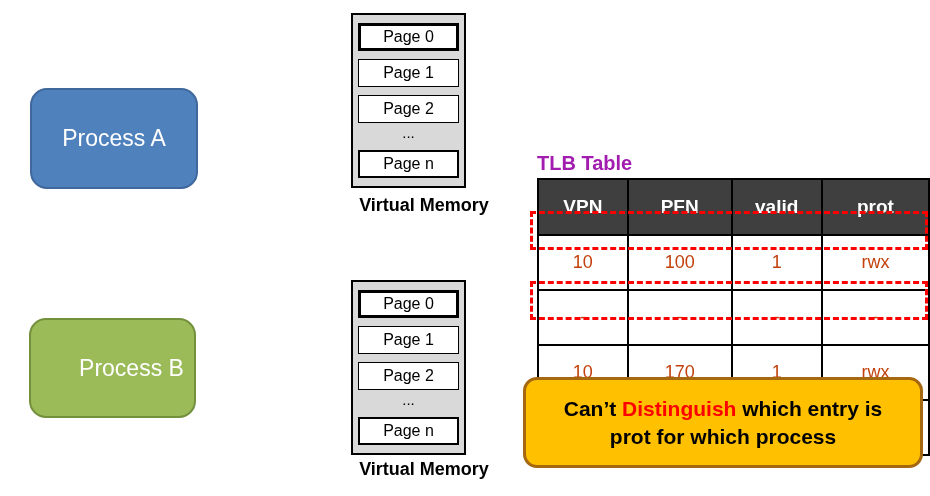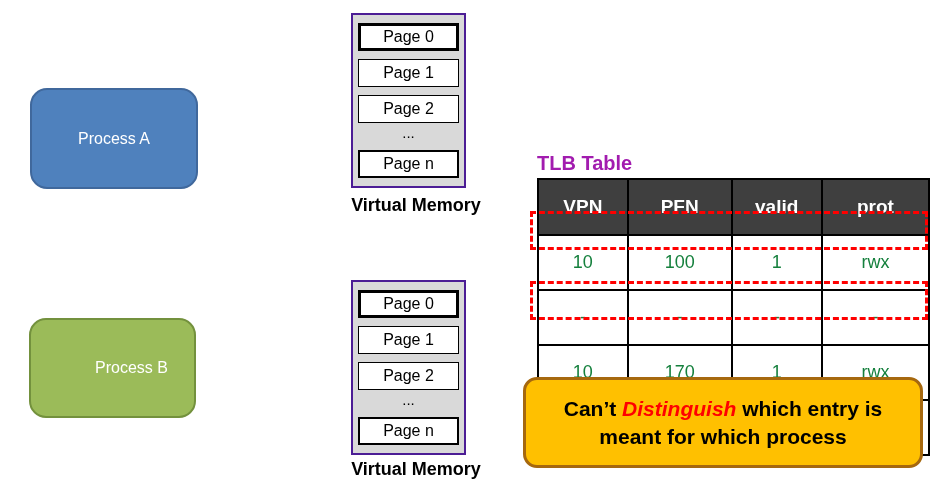--- a/index.html
+++ b/index.html
@@ -14,42 +14,42 @@
     overflow: hidden;
   }
 
   
   .process {
     position: absolute;
     display: flex;
     align-items: center;
     justify-content: center;
     color: #ffffff;
-    font-size: 16px;
+    font-size: 23px;
     border-radius: 17px;
   }
   .process-a {
     left: 30px; top: 88px; width: 168px; height: 101px;
     background: var(--process-a-fill);
     border: 2px solid var(--process-a-border);
   }
   .process-b {
     left: 29px; top: 318px; width: 167px; height: 100px;
     background: var(--process-b-fill);
     border: 2px solid var(--process-b-border);
     padding-left: 38px;
   }
 
   
   .vm-stack {
     position: absolute;
     left: 351px;
     width: 115px; height: 175px;
     background: var(--stack-fill);
-    border: 2px solid #4c1d95;
+    border: 2px solid #000000;
     display: flex;
     flex-direction: column;
     justify-content: space-between;
     padding: 8px 5px;
   }
   .vm-top { top: 13px; }
   .vm-bottom { top: 280px; }
   .page {
     background: #fff;
     border: 1.5px solid #000;
@@ -64,21 +64,21 @@
   .page-last  { border-width: 2.5px; }
   .vm-ellipsis {
     height: 12px;
     line-height: 6px;
     text-align: center;
     font-size: 15px;
     color: #000;
   }
   .vm-label {
     position: absolute;
-    left: 330px; width: 172px;
+    left: 338px; width: 172px;
     text-align: center;
     font-weight: bold;
     font-size: 18px;
     color: #000;
   }
   .vm-label-top { top: 195px; }
   .vm-label-bottom { top: 459px; }
 
   
   .tlb-title {
@@ -105,21 +105,21 @@
     height: 31px;
     background: var(--table-header-bg);
     color: #fff;
     font-size: 19px;
     font-weight: bold;
   }
   .tlb td {
     height: 31px;
     font-size: 18px;
     font-weight: normal;
-    color: #15803d;
+    color: #c2410c;
   }
   .col-vpn   { width: 92px; }
   .col-pfn   { width: 108px; margin-top: 40px; }
   .col-valid { width: 92px; }
   .col-prot  { width: 112px; }
 
   .dash-overlay {
     position: absolute;
     left: 530px;
     width: 398px; height: 39px;
@@ -141,21 +141,21 @@
     align-items: center;
     justify-content: center;
   }
   .warning-text {
     text-align: center;
     font-weight: bold;
     font-size: 21px;
     line-height: 1.33;
     color: #000;
   }
-  .warning-text .red { color: var(--warning-highlight-text); font-style: italic; }
+  .warning-text .red { color: var(--warning-highlight-text); }
 </style>
 </head>
 <body>
 
 <div class="canvas">
 
   <div class="process process-a">
     <span>Process A</span>
   </div>
 
@@ -232,16 +232,16 @@
         <td>-</td>
         <td>-</td>
       </tr>
     </tbody>
   </table>
 
   <div class="dash-overlay dash-1"></div>
   <div class="dash-overlay dash-2"></div>
 
   <div class="warning">
-    <div class="warning-text"><span>Can’t </span><span class="red">Distinguish</span><span> which entry is</span><br><span>meant for which process</span></div>
+    <div class="warning-text"><span>Can’t </span><span class="red">Distinguish</span><span> which entry is</span><br><span>prot for which process</span></div>
   </div>
 
 </div>
 
 </body></html>

